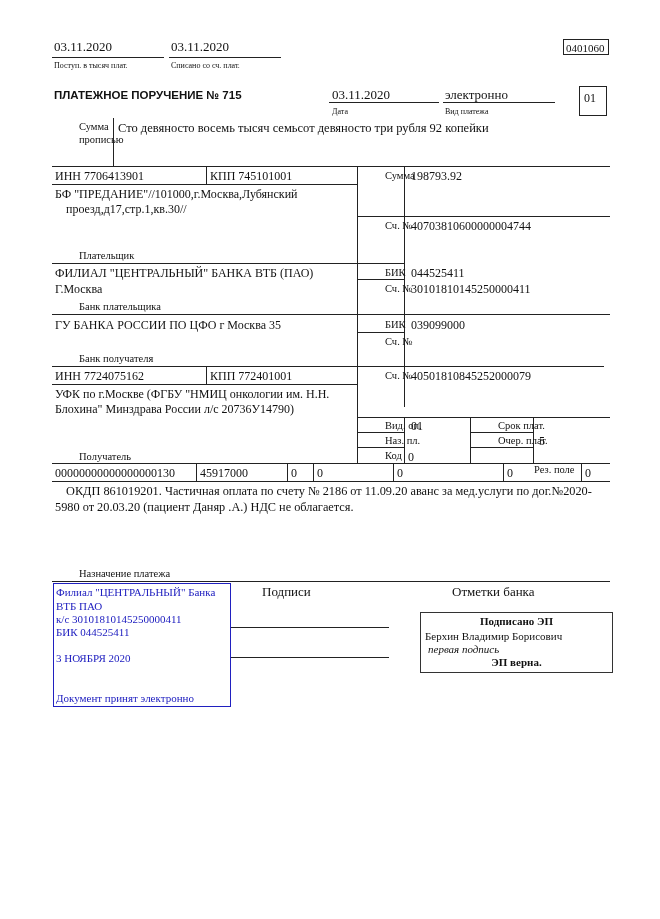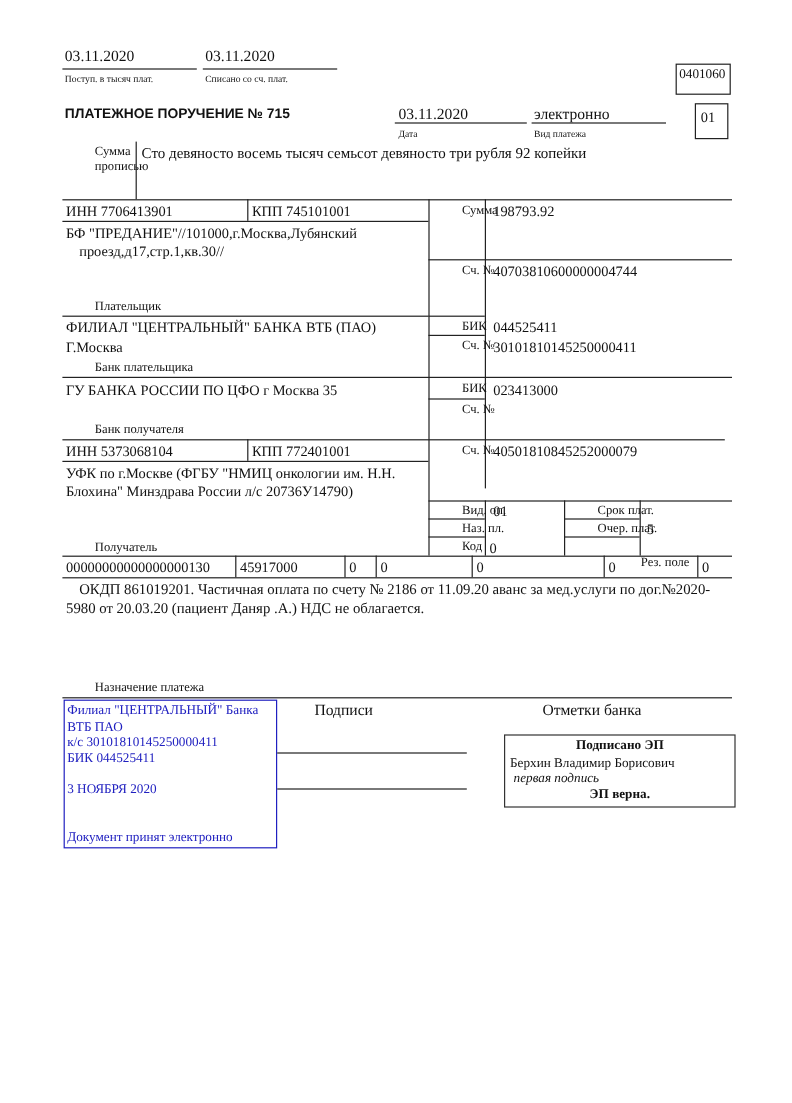--- a/index.html
+++ b/index.html
@@ -20,21 +20,21 @@
 <body>
 
 <div class="t" style="left:54px;top:40px;font-size:13px;">03.11.2020</div>
 <div class="hl" style="left:52px;top:57px;width:112px;"></div>
 <div class="t sm" style="left:54px;top:61px;">Поступ. в тысяч плат.</div>
 
 <div class="t" style="left:171px;top:40px;font-size:13px;">03.11.2020</div>
 <div class="hl" style="left:169px;top:57px;width:112px;"></div>
 <div class="t sm" style="left:171px;top:61px;">Списано со сч. плат.</div>
 
-<div class="box" style="left:563px;top:53px;width:46px;height:26px;">
+<div class="box" style="left:563px;top:39px;width:46px;height:16px;">
   <div class="t" style="left:2px;top:1px;font-size:11px;">0401060</div>
 </div>
 
 <div class="title" style="left:54px;top:89px;">ПЛАТЕЖНОЕ ПОРУЧЕНИЕ № 715</div>
 
 <div class="t" style="left:332px;top:88px;font-size:13px;">03.11.2020</div>
 <div class="hl" style="left:329px;top:102px;width:110px;"></div>
 <div class="t sm" style="left:332px;top:107px;">Дата</div>
 
 <div class="t" style="left:445px;top:88px;font-size:13px;">электронно</div>
@@ -101,24 +101,24 @@
 <div class="t" style="left:55px;top:282px;">Г.Москва</div>
 <div class="t lbl" style="left:55px;top:301px;">Банк плательщика</div>
 <div class="t lbl" style="left:361px;top:267px;">БИК</div>
 <div class="t" style="left:411px;top:266px;">044525411</div>
 <div class="t lbl" style="left:361px;top:283px;">Сч. №</div>
 <div class="t" style="left:411px;top:282px;">30101810145250000411</div>
 
 <div class="t" style="left:55px;top:318px;">ГУ БАНКА РОССИИ ПО ЦФО г Москва 35</div>
 <div class="t lbl" style="left:55px;top:353px;">Банк получателя</div>
 <div class="t lbl" style="left:361px;top:319px;">БИК</div>
-<div class="t" style="left:411px;top:318px;">023413000</div>
+<div class="t" style="left:411px;top:318px;">039099000</div>
 <div class="t lbl" style="left:361px;top:336px;">Сч. №</div>
 
-<div class="t" style="left:55px;top:369px;">ИНН 5373068104</div>
+<div class="t" style="left:55px;top:369px;">ИНН 7724075162</div>
 <div class="t" style="left:210px;top:369px;">КПП 772401001</div>
 <div class="t" style="left:55px;top:387px;">УФК по г.Москве (ФГБУ "НМИЦ онкологии им. Н.Н.</div>
 <div class="t" style="left:55px;top:402px;">Блохина" Минздрава России л/с 20736У14790)</div>
 <div class="t lbl" style="left:55px;top:451px;">Получатель</div>
 <div class="t lbl" style="left:361px;top:370px;">Сч. №</div>
 <div class="t" style="left:411px;top:369px;">40501810845252000079</div>
 
 <div class="t lbl" style="left:361px;top:420px;">Вид. оп.</div>
 <div class="t" style="left:411px;top:419px;">01</div>
 <div class="t lbl" style="left:361px;top:435px;">Наз. пл.</div>

